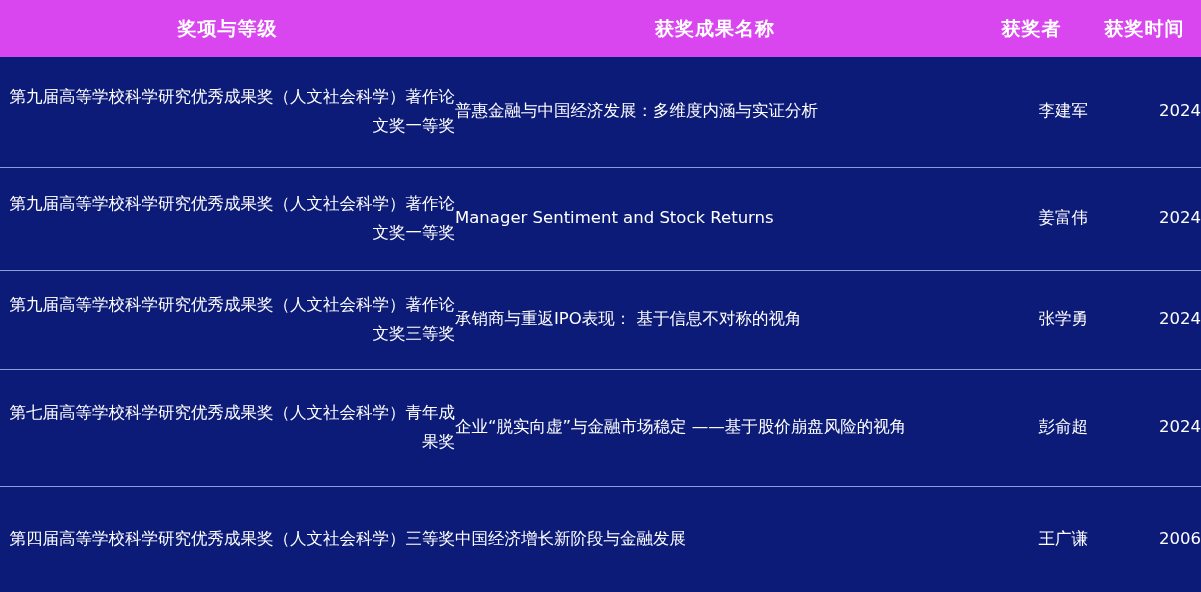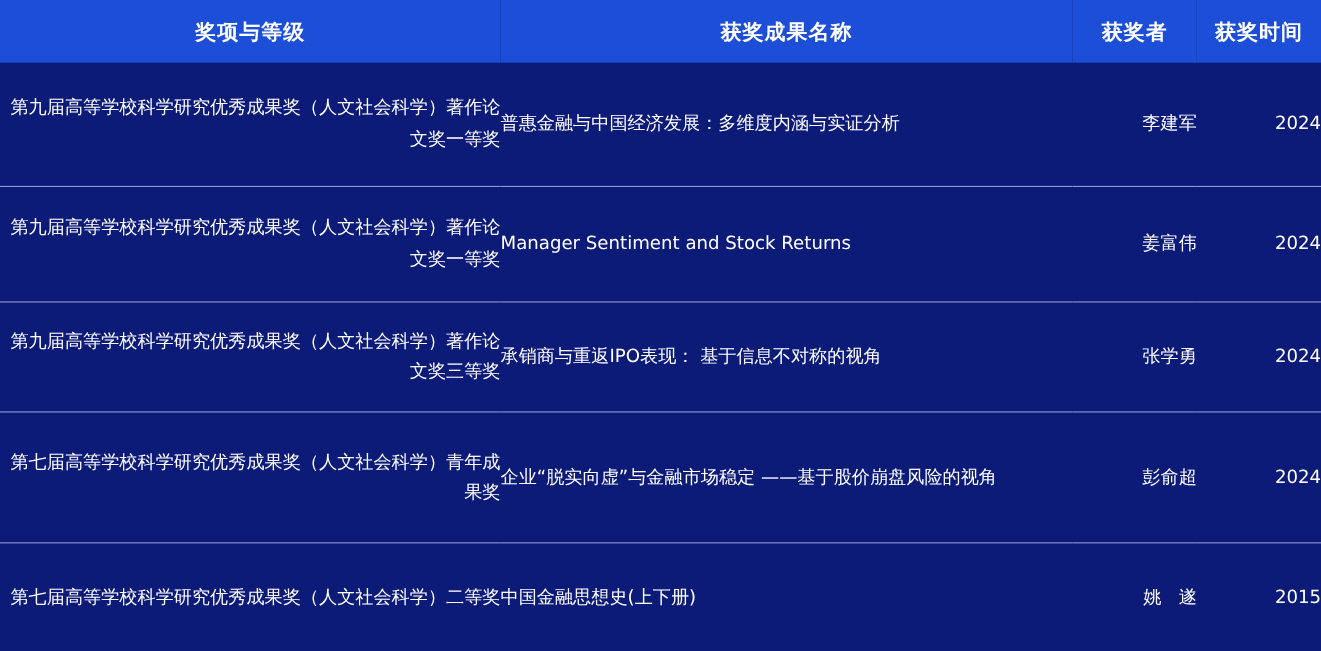--- a/index.html
+++ b/index.html
@@ -13,21 +13,21 @@
     font-family: "DejaVu Sans", "Liberation Sans", sans-serif;
     overflow: hidden;
   }
   .award-table {
     width: 1201px;
     height: 592px;
     border-collapse: collapse;
     table-layout: fixed;
   }
   .award-table thead th {
-    background: #1d4ed8;
+    background: #d946ef;
     color: #FFFFFF;
     font-size: 19px;
     font-weight: bold;
     height: 57px;
     padding: 0;
     text-align: center;
     vertical-align: middle;
     letter-spacing: 1px;
   }
   .col-award   { width: 455px; }
@@ -103,20 +103,20 @@
       <td class="cell-title">承销商与重返IPO表现： 基于信息不对称的视角</td>
       <td class="cell-person">张学勇</td>
       <td class="cell-year">2024</td>
     </tr>
     <tr class="row-h4">
       <td class="cell-award">第七届高等学校科学研究优秀成果奖（人文社会科学）青年成果奖</td>
       <td class="cell-title">企业“脱实向虚”与金融市场稳定 ——基于股价崩盘风险的视角</td>
       <td class="cell-person">彭俞超</td>
       <td class="cell-year">2024</td>
     </tr>
-    <tr class="row-h5">
-      <td class="cell-award">第七届高等学校科学研究优秀成果奖（人文社会科学）二等奖</td>
-      <td class="cell-title">中国金融思想史(上下册)</td>
-      <td class="cell-person">姚   遂</td>
-      <td class="cell-year">2015</td>
+    <tr class="row-h7">
+      <td class="cell-award">第四届高等学校科学研究优秀成果奖（人文社会科学）三等奖</td>
+      <td class="cell-title">中国经济增长新阶段与金融发展</td>
+      <td class="cell-person">王广谦</td>
+      <td class="cell-year">2006</td>
     </tr>
   </tbody>
 </table>
 
 </body></html>

